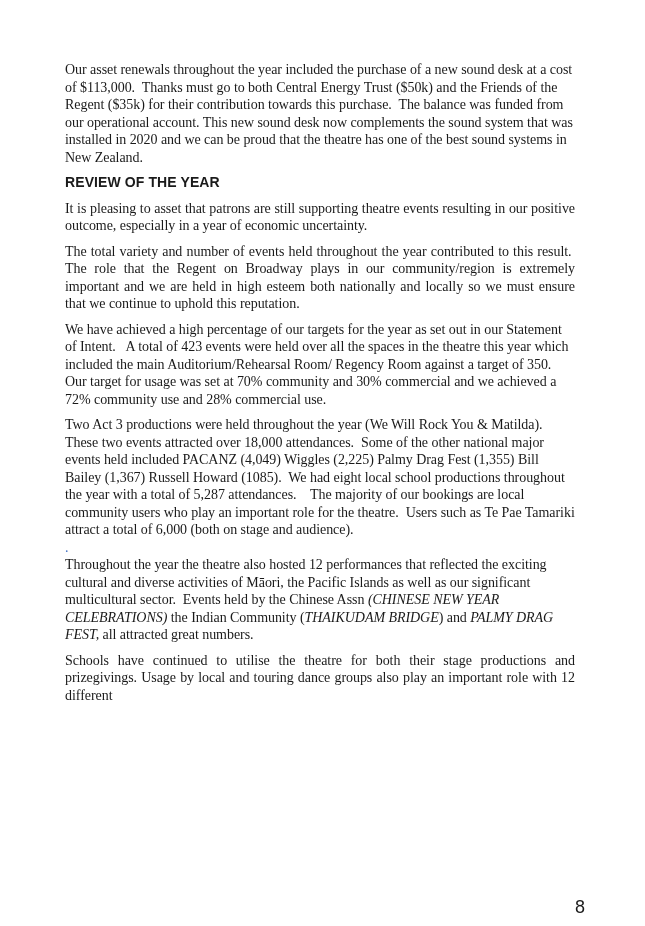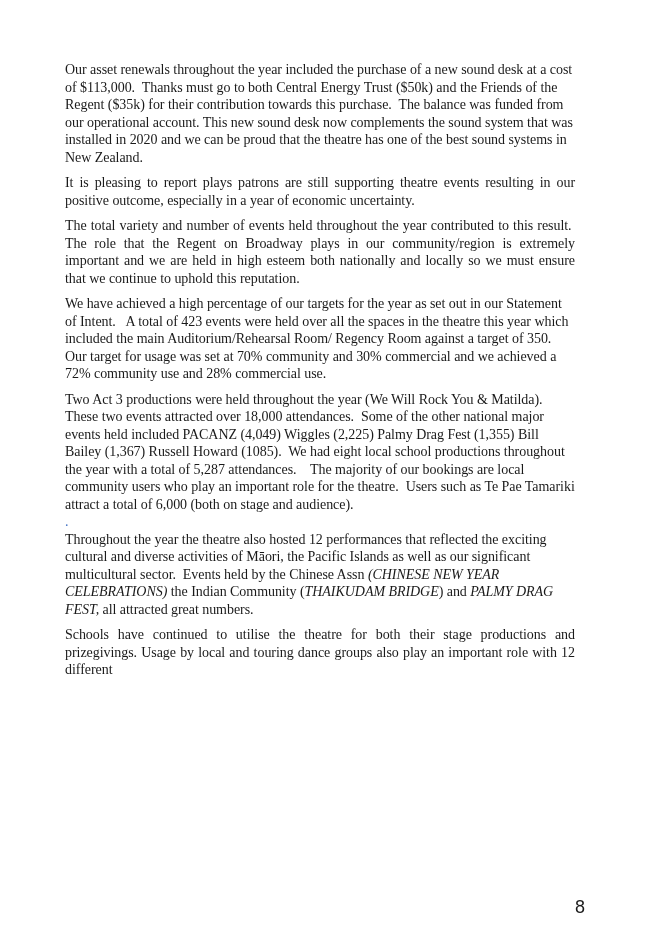--- a/index.html
+++ b/index.html
@@ -66,22 +66,23 @@
 </style>
 </head>
 <body>
 
 <div class="page">
   <div class="content">
 
     <p class="para">Our asset renewals throughout the year included the purchase of a new sound desk at a cost of $113,000.&nbsp; Thanks must go to both Central Energy Trust ($50k) and the Friends of the Regent ($35k) for their contribution towards this purchase.&nbsp; The balance was funded from our operational account. This new sound desk now complements the sound system that was installed in 2020 and we can be proud that the theatre has one of the best sound systems in New Zealand.</p>
 
 
+    <h2 class="head">REVIEW OF THE YEAR</h2>
 
-    <p class="para justify">It is pleasing to report plays patrons are still supporting theatre events resulting in our positive outcome, especially in a year of economic uncertainty.</p>
+    <p class="para justify">It is pleasing to asset that patrons are still supporting theatre events resulting in our positive outcome, especially in a year of economic uncertainty.</p>
 
 
     <p class="para justify">The total variety and number of events held throughout the year contributed to this result.&nbsp; The role that the Regent on Broadway plays in our community/region is extremely important and we are held in high esteem both nationally and locally so we must ensure that we continue to uphold this reputation.</p>
 
     <p class="para"><span>We have achieved a high percentage of our targets for the year as set out in our Statement of Intent.&nbsp;&nbsp; A total of 423 events were held over all the spaces in the theatre this year which included the main Auditorium/Rehearsal Room/ Regency Room against a target of 350.</span><br><span>Our target for usage was set at 70% community and 30% commercial and we achieved a 72% community use and 28% commercial use.</span></p>
 
 
 
     <p class="para no-gap">Two Act 3 productions were held throughout the year (We Will Rock You &amp; Matilda). These two events attracted over 18,000 attendances.&nbsp; Some of the other national major events held included PACANZ (4,049) Wiggles (2,225) Palmy Drag Fest (1,355) Bill Bailey (1,367) Russell Howard (1085).&nbsp; We had eight local school productions throughout the year with a total of 5,287 attendances.&nbsp;&nbsp;&nbsp; The majority of our bookings are local community users who play an important role for the theatre.&nbsp; Users such as Te Pae Tamariki attract a total of 6,000 (both on stage and audience).</p>
 

